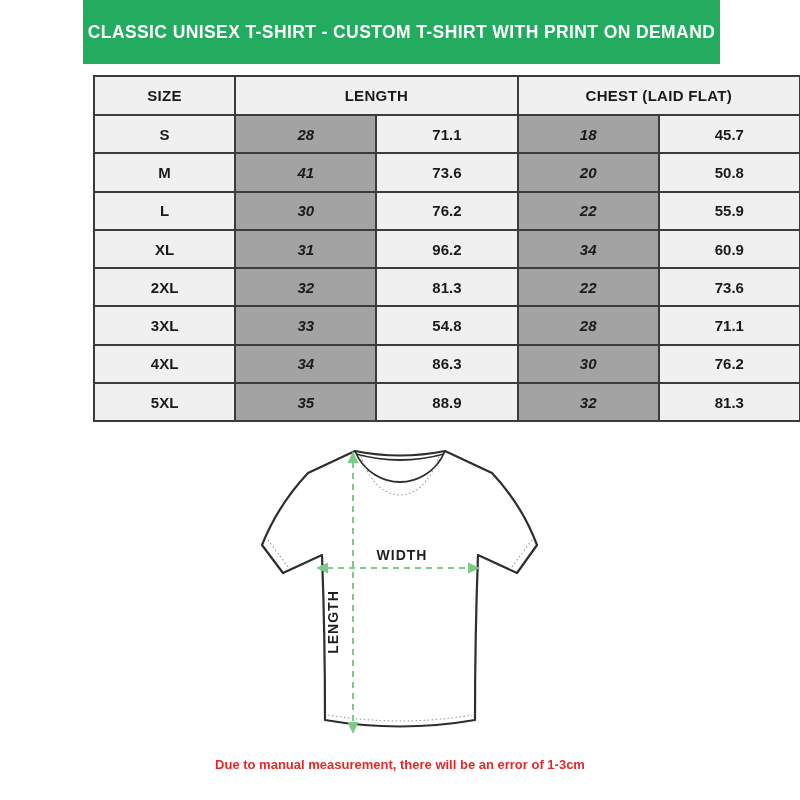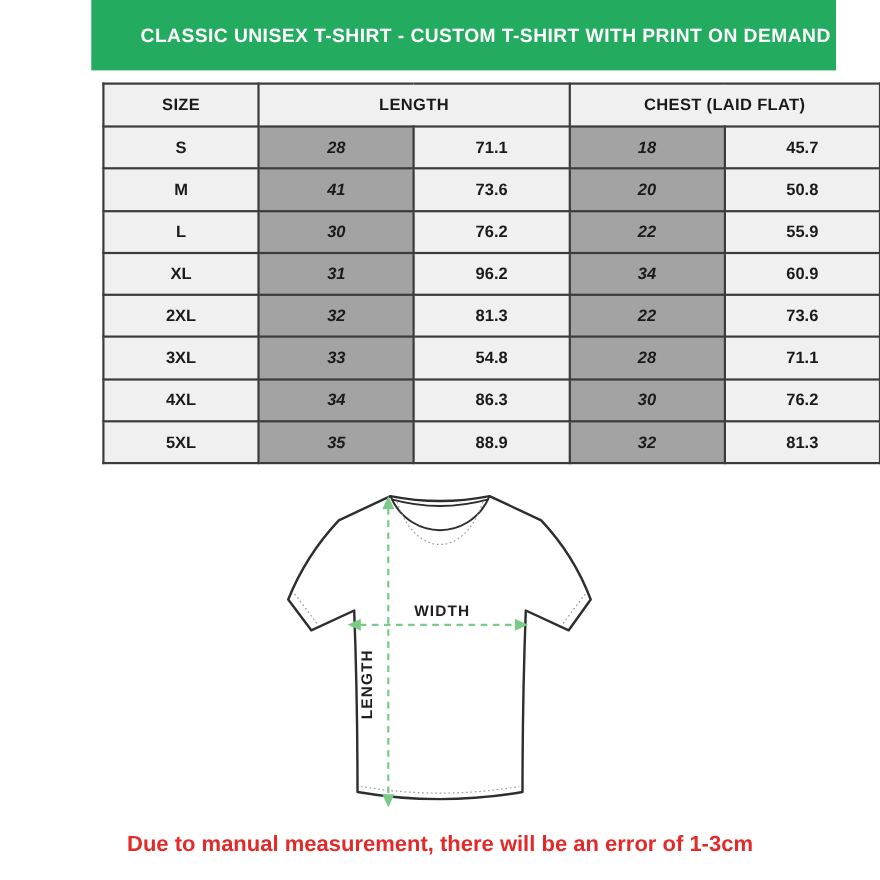--- a/index.html
+++ b/index.html
@@ -2,21 +2,21 @@
 <html><head>
 <meta charset="utf-8">
 <style>
   html,body{margin:0;padding:0;background:#ffffff;}
   body{width:800px;height:800px;overflow:hidden;font-family:"Liberation Sans",sans-serif;}
   .page{width:800px;height:800px;position:relative;}
 
   
   .banner{
     position:absolute;top:0;left:83px;width:637px;height:64px;
-    background:#23AC5F;display:flex;align-items:center;justify-content:center;padding-left:40px;
+    background:#23AC5F;display:flex;align-items:center;justify-content:center;
   }
   .banner span{
     color:#ffffff;font-weight:bold;font-size:17.5px;letter-spacing:.4px;white-space:nowrap;
   }
 
   
   table.size-chart{
     position:absolute;top:75px;left:93px;width:708px;
     border-collapse:collapse;table-layout:fixed;
   }
@@ -34,21 +34,21 @@
   .shirt-outline{fill:#ffffff;stroke:#2e2e2e;stroke-width:2.2;stroke-linejoin:round;}
   .stitch{fill:none;stroke:#9a9a9a;stroke-width:1.1;stroke-dasharray:1.5 2.5;}
   .collar-line{fill:none;stroke:#2e2e2e;stroke-width:1.8;}
   .measure{stroke:#79cb87;stroke-width:2;stroke-dasharray:6 5;fill:none;}
   .arrowhead{fill:#79cb87;stroke:none;}
   .diagram text{font-family:"Liberation Sans",sans-serif;font-weight:bold;fill:#1f1f1f;letter-spacing:1px;}
 
   
   .note{
     position:absolute;top:757px;left:0;width:800px;margin:0;
-    text-align:center;color:#e22a28;font-weight:bold;font-size:20px;
+    text-align:center;color:#e22a28;font-weight:bold;font-size:13px;
   }
 </style>
 </head>
 <body>
 
 <div class="page">
 
   <header class="banner">
     <span>CLASSIC UNISEX T-SHIRT - CUSTOM T-SHIRT WITH PRINT ON DEMAND</span>
   </header>

